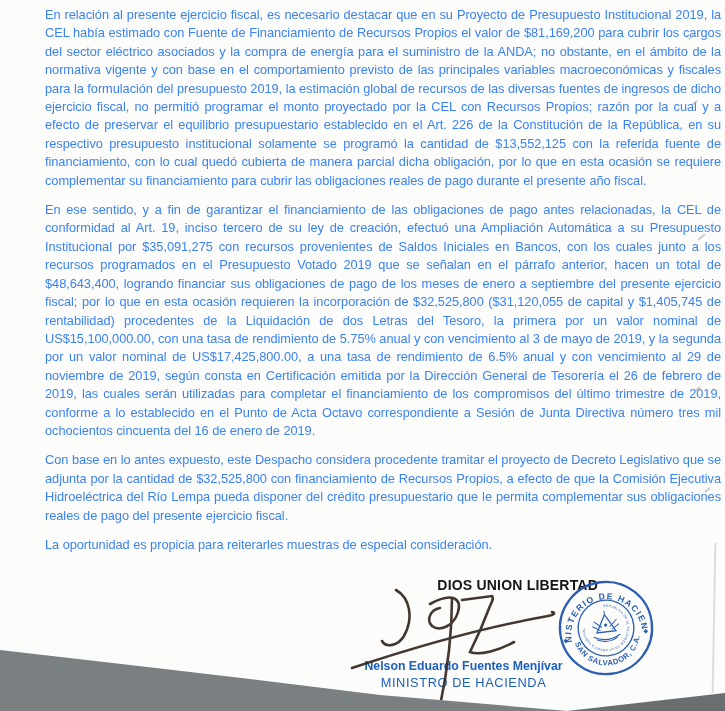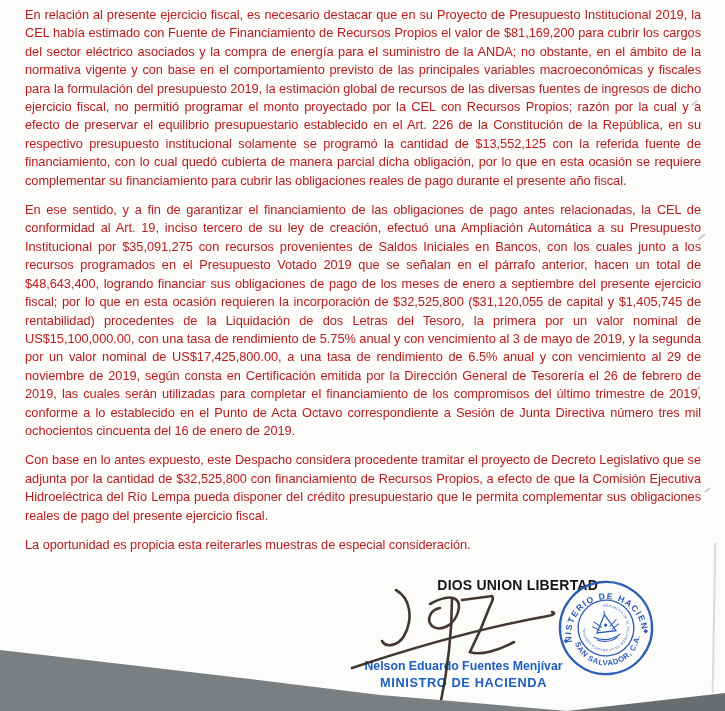--- a/index.html
+++ b/index.html
@@ -35,21 +35,21 @@
   .text-block b{font-weight:normal;}
   .closing-motto{
     position:absolute;left:353px;top:577px;width:245px;text-align:right;
     font-size:14px;font-weight:bold;color:#151515;letter-spacing:0.2px;
   }
   .signer-block{
     position:absolute;left:341px;top:659px;width:245px;text-align:center;
     color:#1e5fc0;
   }
   .signer-name{font-size:12.3px;font-weight:bold;}
-  .signer-title{font-size:12.8px;font-weight:bold;letter-spacing:0.6px;margin-top:2px;}
+  .signer-title{font-size:12.8px;font-weight:normal;letter-spacing:0.6px;margin-top:2px;}
   .signature-svg{
     position:absolute;left:330px;top:585px;width:260px;height:125px;
     z-index:5;pointer-events:none;
   }
   .seal{
     position:absolute;left:558px;top:580px;width:96px;height:96px;
     transform:rotate(-7deg);opacity:0.95;
   }
   .page-edge-line{
     position:absolute;left:713px;top:543px;width:2px;height:150px;
@@ -61,25 +61,25 @@
   }
 </style>
 </head>
 <body>
 
 <div class="scan-wedge-right"></div>
 <div class="edge-highlight"></div>
 
 <div class="page">
 
-  <div class="text-block" style="color: #b91c1c;">
+  <div class="text-block" style="color: #3b82f6; margin-left: 20px;">
       <p><span>En relación al presente ejercicio fiscal, es necesario destacar que en su Proyecto de Presupuesto Institucional 2019, la CEL había estimado con Fuente de Financiamiento de Recursos Propios el valor de $81,169,200 para cubrir los cargos del sector eléctrico asociados y la compra de energía para el suministro de la ANDA; no obstante, en el ámbito de la normativa vigente y con base en el comportamiento previsto de las principales variables macroeconómicas y fiscales para la formulación del presupuesto 2019, la estimación global de recursos de las diversas fuentes de ingresos de dicho ejercicio fiscal, no permitió programar el monto proyectado por la CEL con Recursos Propios; razón por la cual y a efecto de preservar el equilibrio presupuestario establecido en el Art. 226 de la Constitución de la República, en su respectivo presupuesto institucional solamente se programó la cantidad de $13,552,125 con la referida fuente de financiamiento, con lo cual quedó cubierta de manera parcial dicha obligación, por lo que en esta ocasión se requiere complementar su financiamiento para cubrir las obligaciones reales de pago durante el presente año fiscal.</span></p>
       <p><span>En ese sentido, y a fin de garantizar el financiamiento de las obligaciones de pago antes relacionadas, la CEL de conformidad al Art. 19, inciso tercero de su ley de creación, efectuó una Ampliación Automática a su Presupuesto Institucional por $35,091,275 con recursos provenientes de Saldos Iniciales en Bancos, con los cuales junto a los recursos programados en el Presupuesto Votado 2019 que se señalan en el párrafo anterior, hacen un total de $48,643,400, logrando financiar sus obligaciones de pago de los meses de enero a septiembre del presente ejercicio fiscal; por lo que en esta ocasión requieren la incorporación de </span><b>$32,525,800</b><span> ($31,120,055 de capital y $1,405,745 de rentabilidad) procedentes de la Liquidación de dos Letras del Tesoro, la primera por un valor nominal de US$15,100,000.00, con una tasa de rendimiento de 5.75% anual y </span><b>con vencimiento al 3 de mayo de 2019,</b><span> y la segunda por un valor nominal de US$17,425,800.00, a una tasa de rendimiento de 6.5% anual y </span><b>con vencimiento al 29 de noviembre de 2019,</b><span> según consta en Certificación emitida por la Dirección General de Tesorería el 26 de febrero de 2019, las cuales serán utilizadas para completar el financiamiento de los compromisos del último trimestre de 2019, conforme a lo establecido en el Punto de Acta Octavo correspondiente a Sesión de Junta Directiva número tres mil ochocientos cincuenta del 16 de enero de 2019.</span></p>
       <p><span>Con base en lo antes expuesto, este Despacho considera procedente tramitar el proyecto de Decreto Legislativo que se adjunta por la cantidad de $32,525,800 con financiamiento de Recursos Propios, a efecto de que la Comisión Ejecutiva Hidroeléctrica del Río Lempa pueda disponer del crédito presupuestario que le permita complementar sus obligaciones reales de pago del presente ejercicio fiscal.</span></p>
-      <p><span>La oportunidad es propicia esta reiterarles muestras de especial consideración.</span></p>
+      <p><span>La oportunidad es propicia para reiterarles muestras de especial consideración.</span></p>
     </div>
 
   <div class="mark" style="left:688px;top:36px"></div>
   <div class="mark" style="left:691px;top:102px"></div>
   <div class="mark" style="left:697px;top:236px;width:9px"></div>
   <div class="mark" style="left:694px;top:388px"></div>
   <div class="mark" style="left:704px;top:489px"></div>
   <div class="page-edge-line"></div>
 
   <div class="closing-motto">DIOS UNION LIBERTAD</div>

